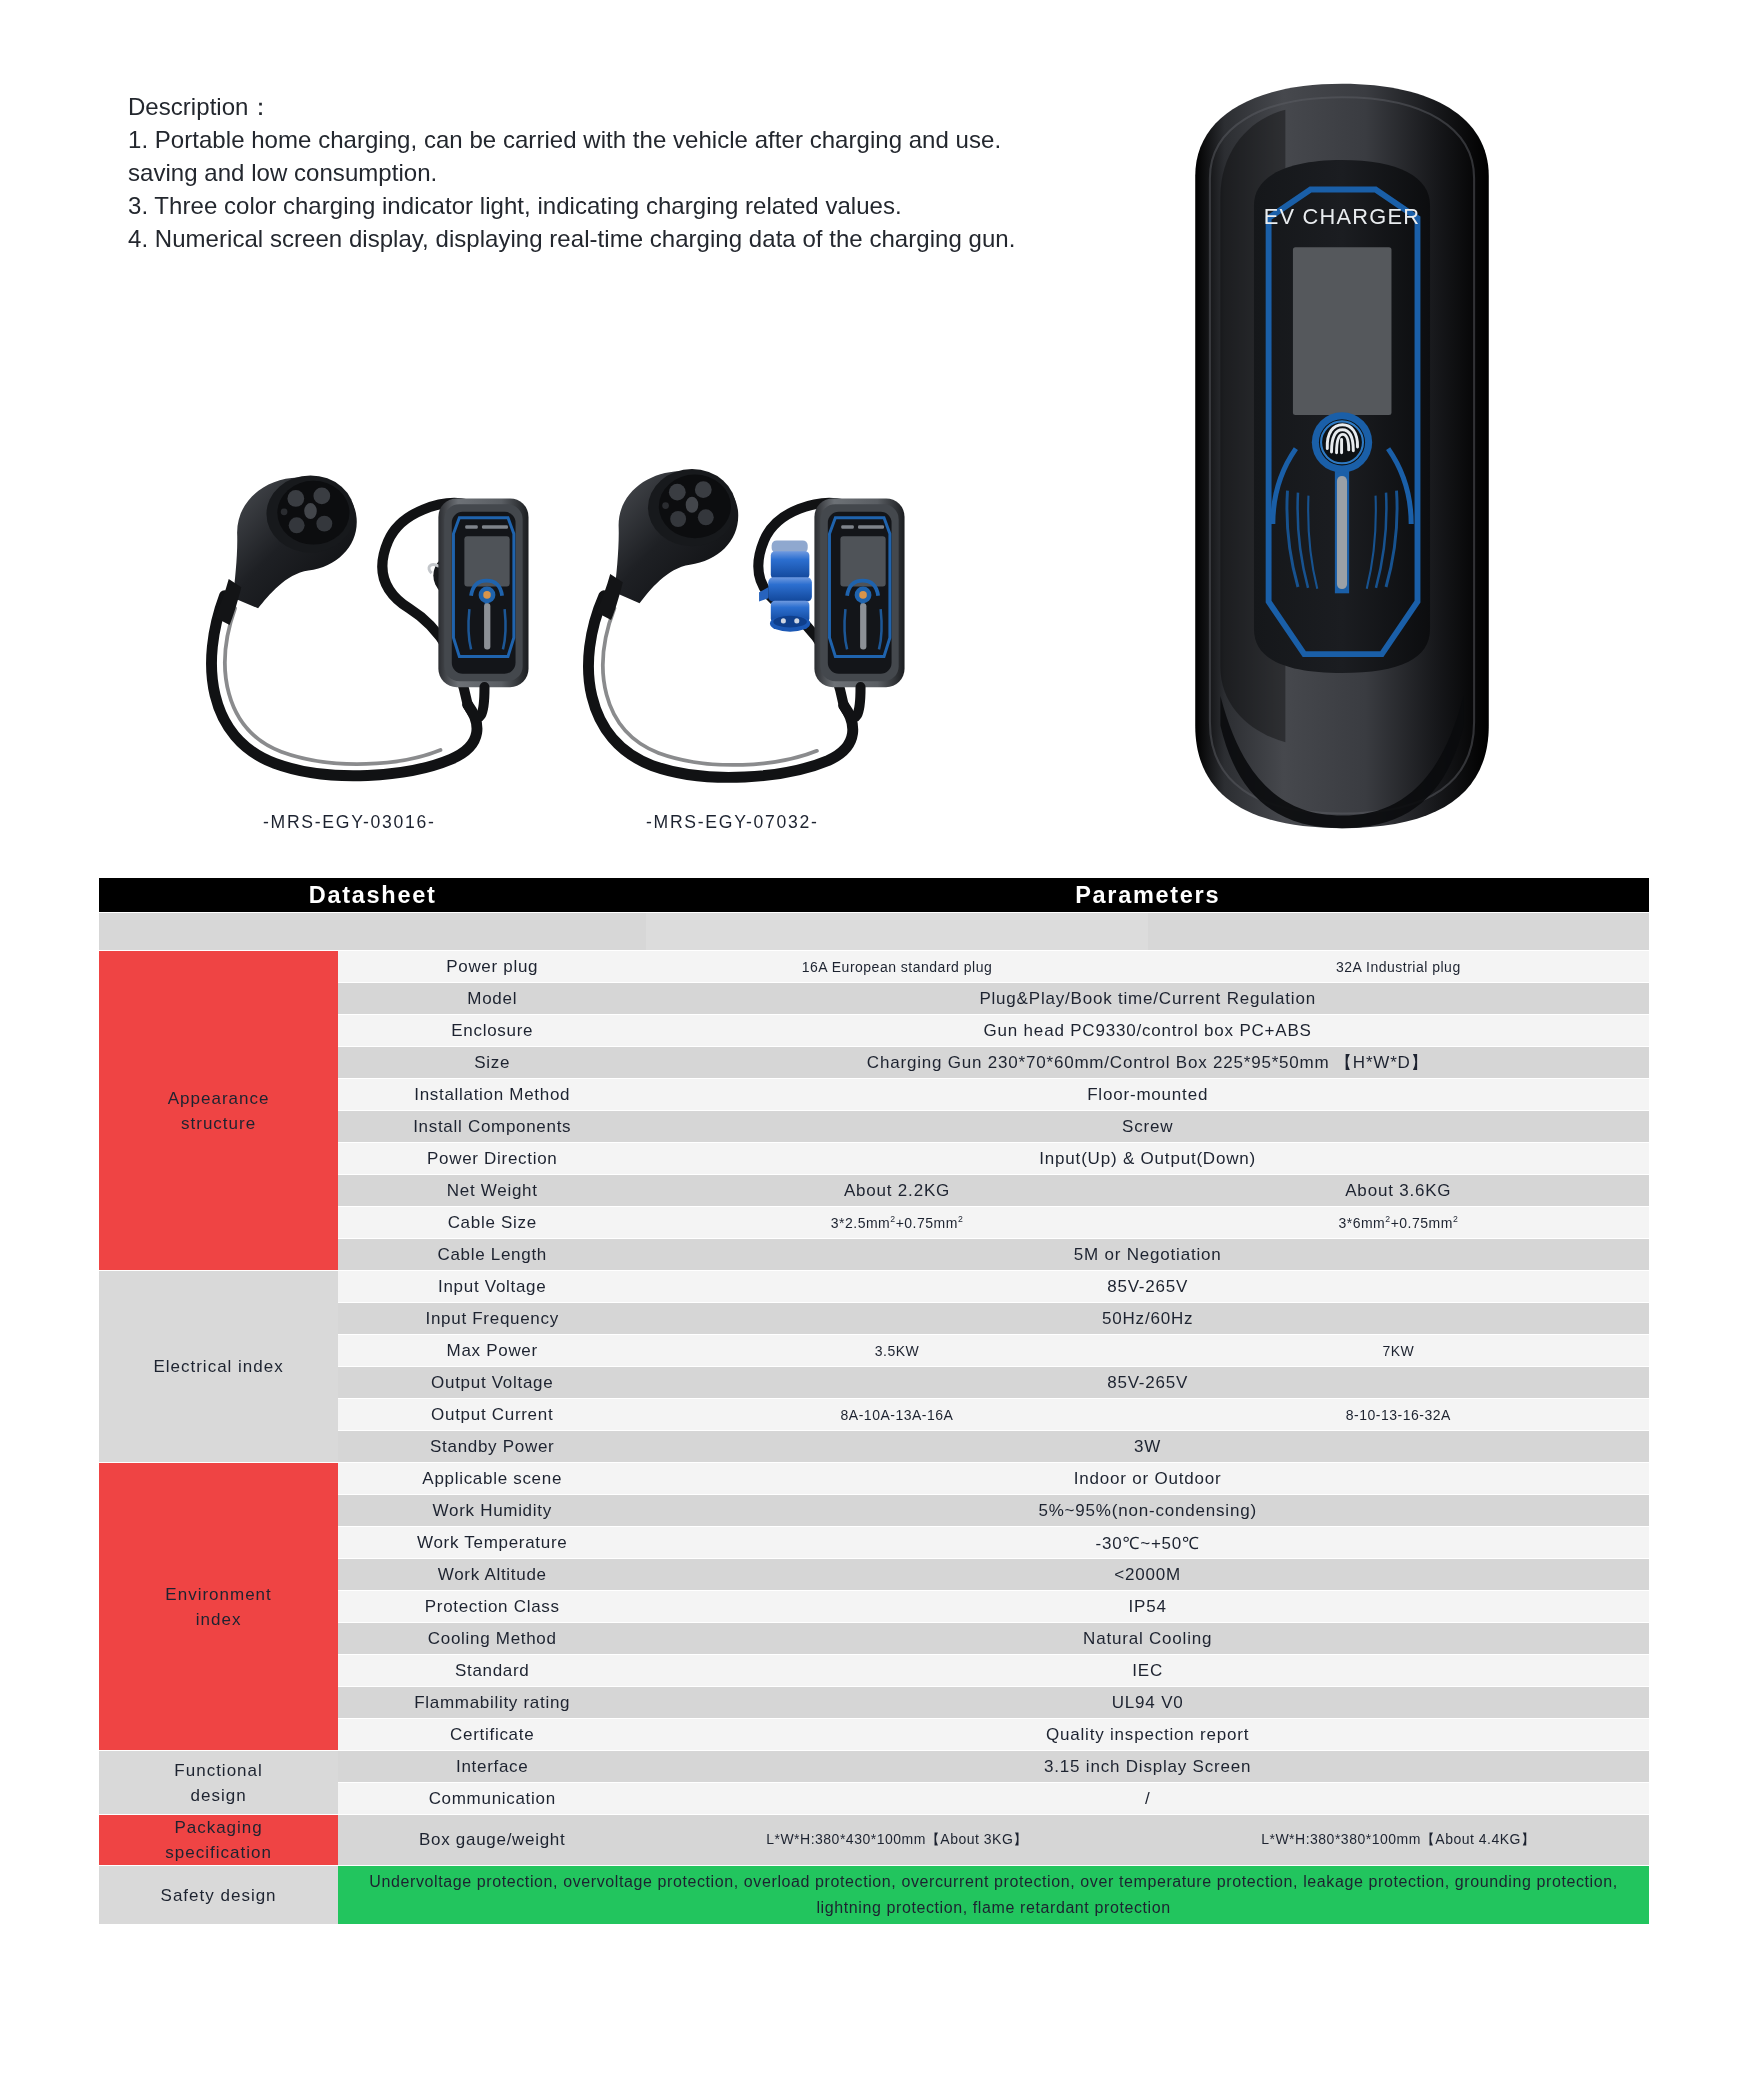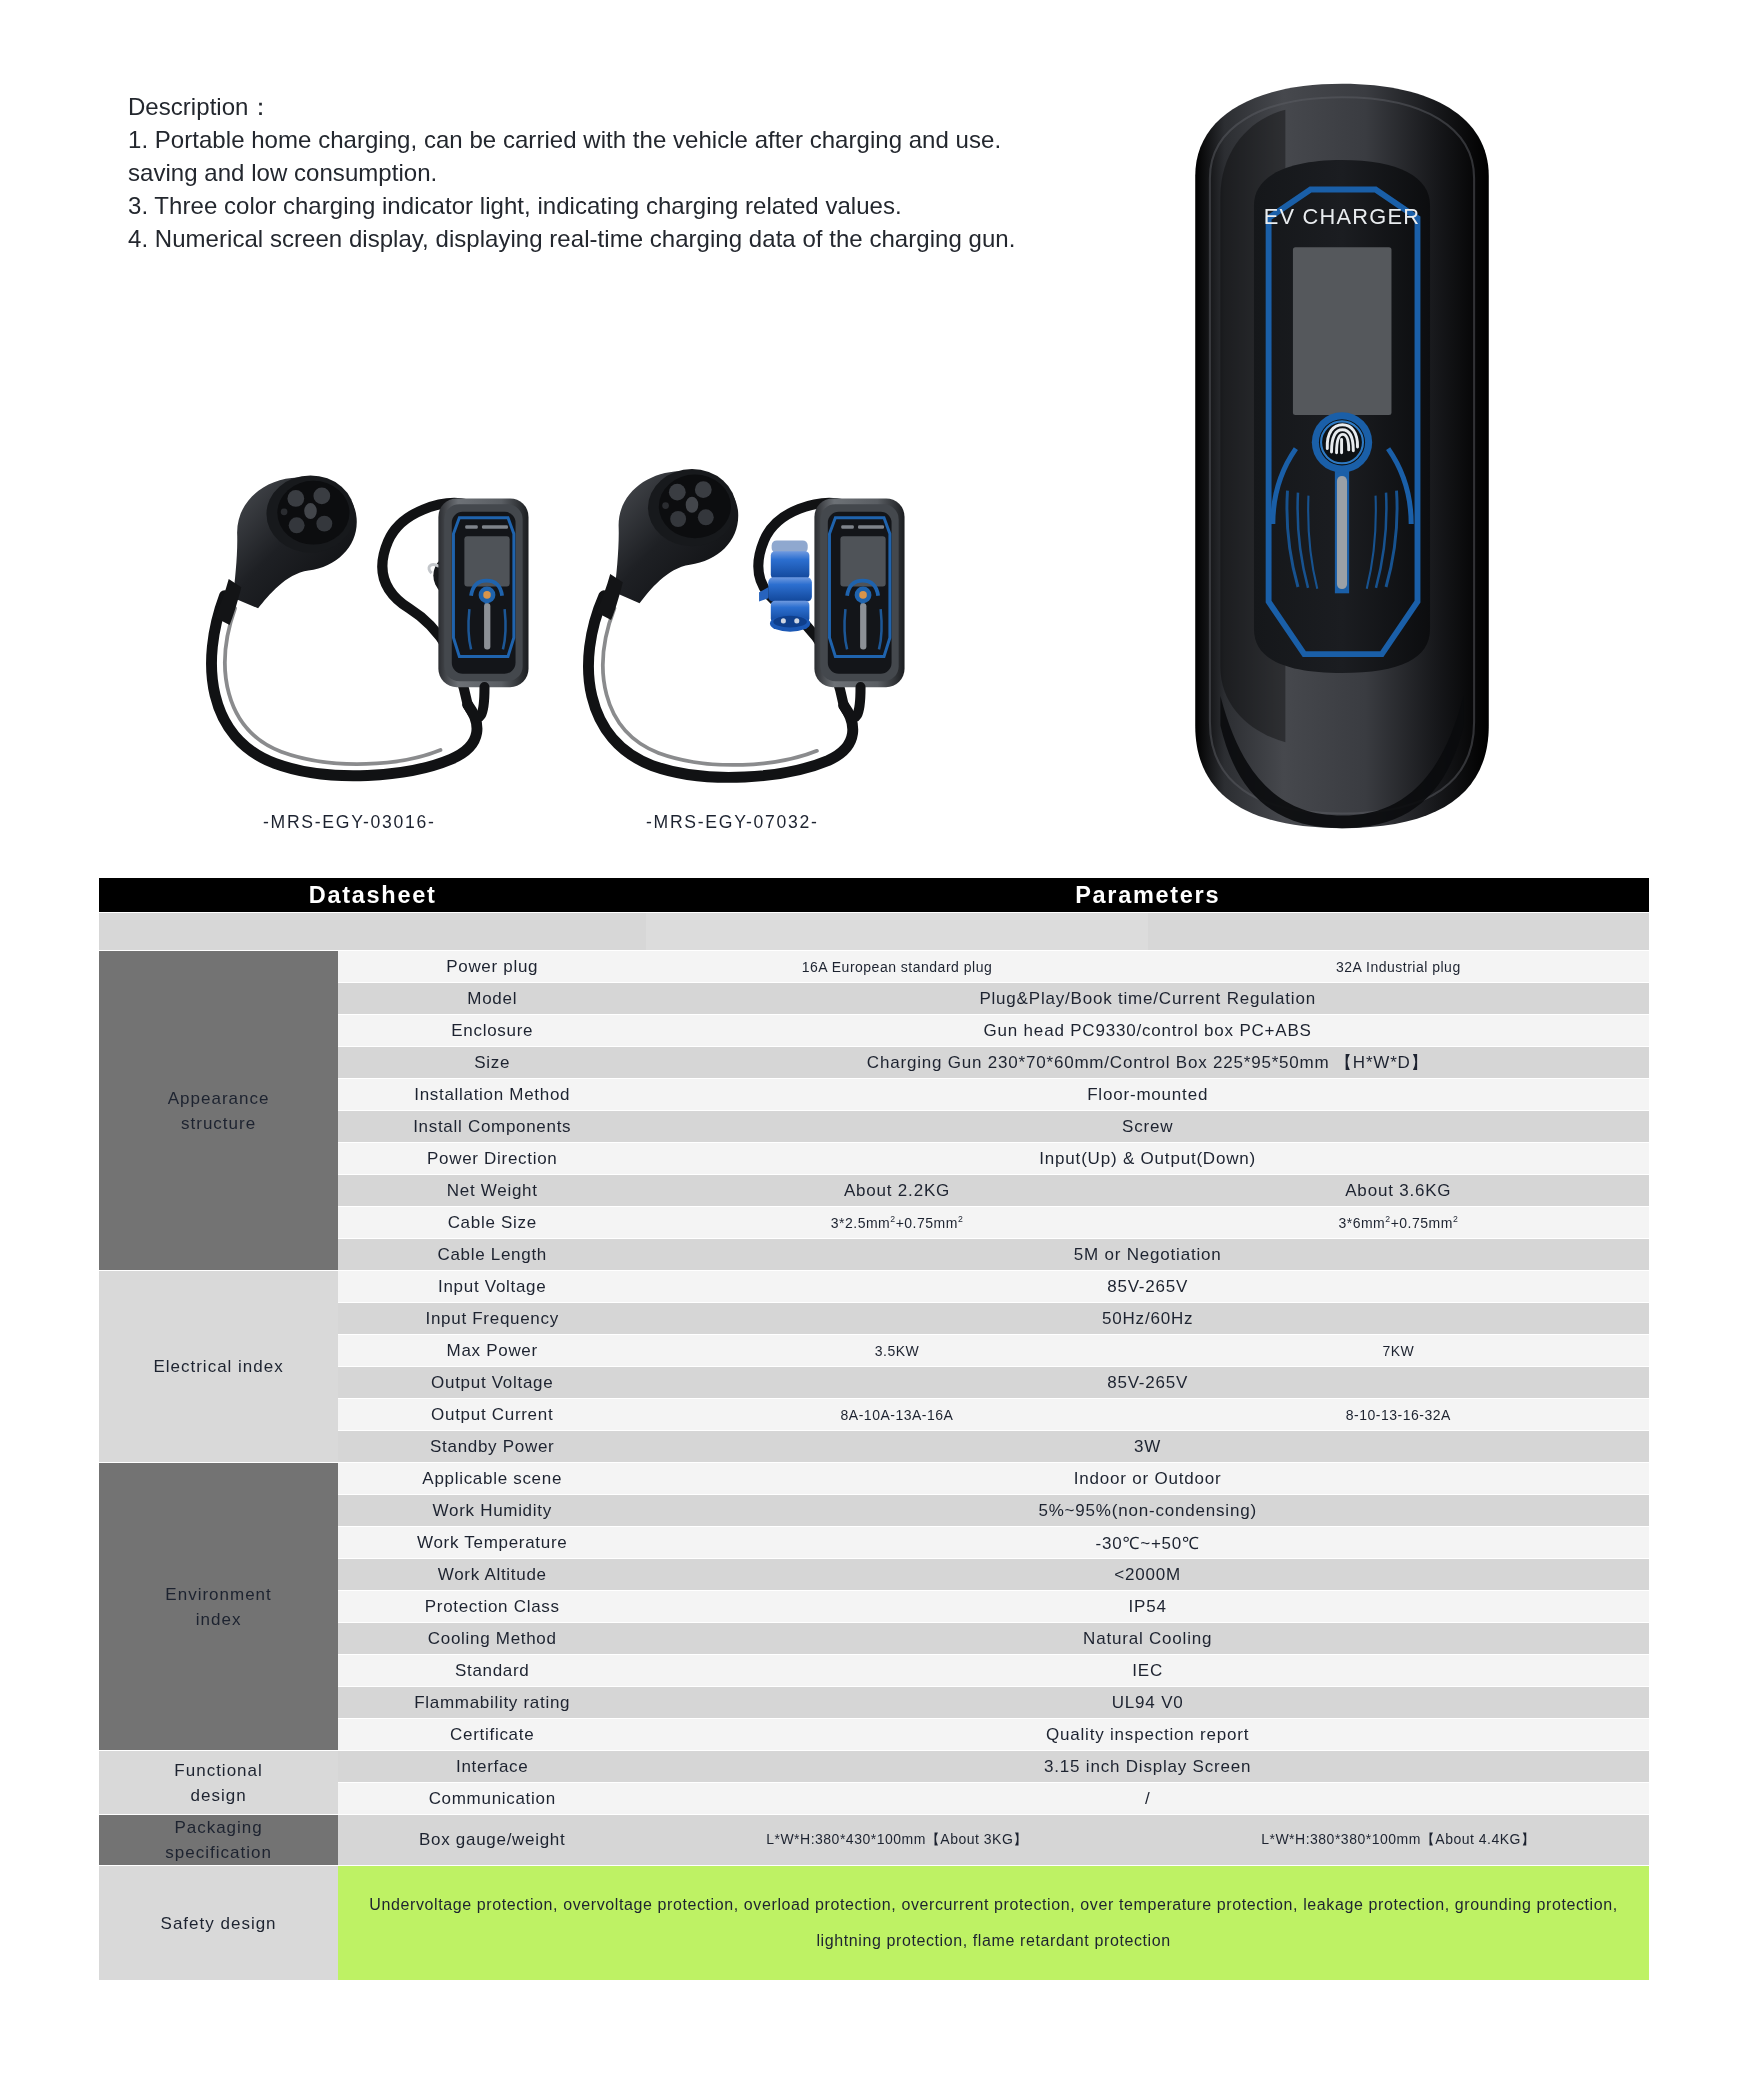--- a/index.html
+++ b/index.html
@@ -75,21 +75,21 @@
     font-weight:bold;
     letter-spacing:1.7px;
   }
   .spacer-cell{
     background:#d7d7d7;
     height:37px;
   }
   .spacer-cell.light{background:#dcdcdc;}
 
   .cat{
-    background:#737373;
+    background:#ef4444;
     font-size:17px;
     letter-spacing:1px;
     line-height:25px;
     color:#1d2330;
   }
   .cat.dark{background:#d9d9d9;}
 
   .prop{
     font-size:17px;
     letter-spacing:0.7px;
@@ -103,24 +103,24 @@
     height:31px;
   }
   .val.big{font-size:17px;letter-spacing:0.8px;}
   .val.small{font-size:14px;letter-spacing:0.5px;}
 
   tr.rl td.prop, tr.rl td.val{background:#f4f4f4;}
   tr.rd td.prop, tr.rd td.val{background:#d6d6d6;}
 
   .safety-text{
     font-size:16px;
-    line-height:36px;
+    line-height:26px;
     letter-spacing:0.6px;
-    padding:21px 17px !important;
-    background:#bef264;
+    padding:3px 17px !important;
+    background:#22c55e;
     color:#1d2330;
   }
   sup{font-size:0.62em;vertical-align:super;line-height:0;}
 </style>
 </head>
 <body>
 
 <div id="description-block">
   <div class="desc-line">Description：</div>
   <div class="desc-line">1. Portable home charging, can be carried with the vehicle after charging and use.</div>

